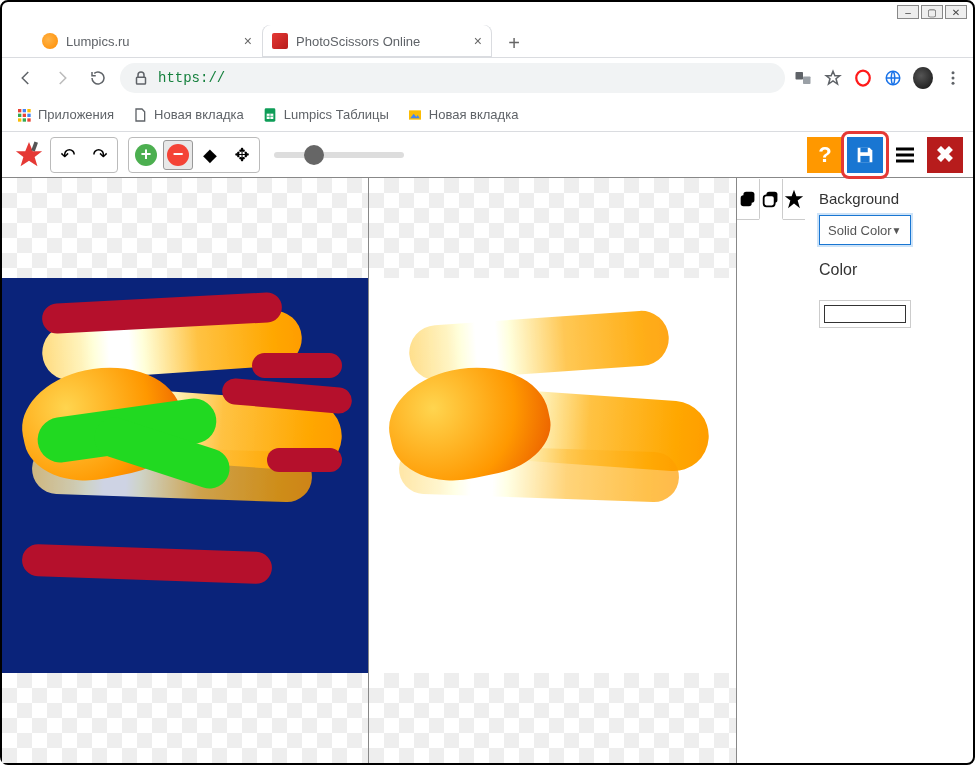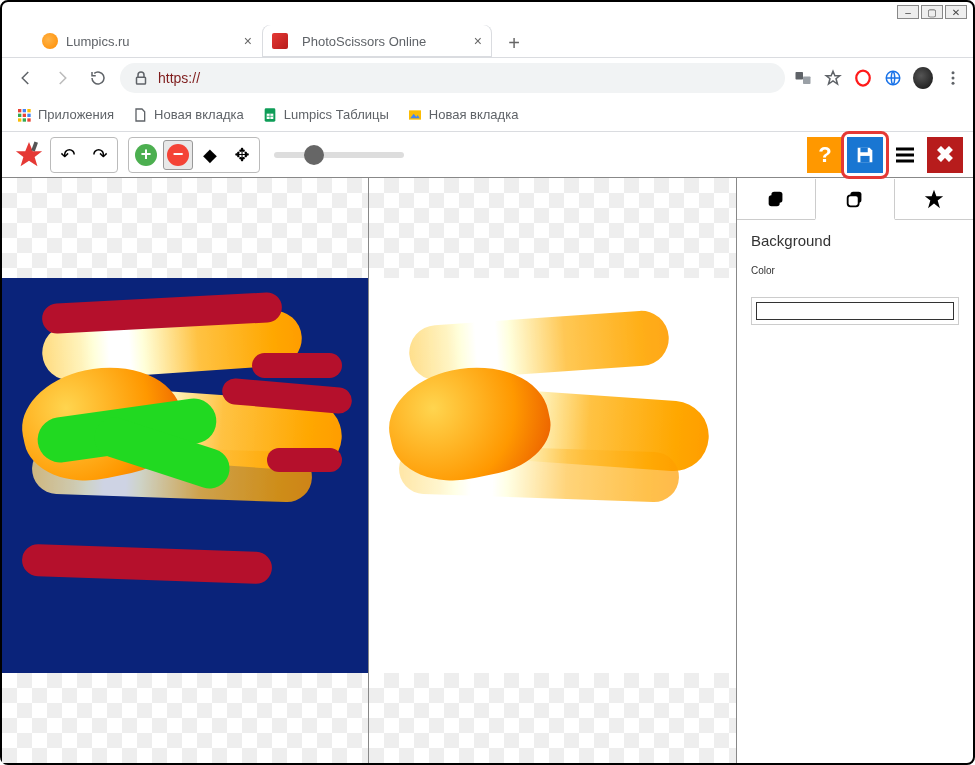--- a/index.html
+++ b/index.html
@@ -9,34 +9,34 @@
   .window-frame { width: 975px; height: 765px; border: 2px solid #000; border-radius: 8px; display: flex; flex-direction: column; background: #fff; position: relative; }
 
   
   .titlebar { height: 20px; display:flex; justify-content:flex-end; align-items:center; padding-right:6px; gap:2px; }
   .titlebar .win-btn { width:22px; height:14px; border:1px solid #888; background:#eee; display:flex; align-items:center; justify-content:center; font-size:10px; color:#444; cursor:pointer; }
 
   
   .tabstrip { height: 36px; display:flex; align-items:flex-end; padding-left:30px; gap:0; background:#fff; border-bottom:1px solid #dadce0; }
   .tab { width:230px; height:32px; display:flex; align-items:center; padding:0 10px; border-top-left-radius:8px; border-top-right-radius:8px; font-size:13px; color:#5f6368; position:relative; cursor:pointer; }
   .tab.inactive { background:transparent;justify-content:flex-end; }
-  .tab.active { background:#fff; box-shadow:0 -1px 0 #dadce0 inset, 1px 0 0 #dadce0 inset, -1px 0 0 #dadce0 inset;gap:6px; }
+  .tab.active { background:#fff; box-shadow:0 -1px 0 #dadce0 inset, 1px 0 0 #dadce0 inset, -1px 0 0 #dadce0 inset; }
   .tab .favicon { width:16px; height:16px; margin-right:8px; border-radius:50%; flex-shrink:0; }
   .tab .tab-close { margin-left:auto; font-size:14px; color:#666; cursor:pointer; }
   .favicon.orange { background: radial-gradient(circle at 40% 40%, #ffb347, #ff8c00); }
   .favicon.red { background: linear-gradient(135deg, #e53935, #b71c1c); border-radius:2px; }
   .newtab-btn { width:28px; height:28px; margin-left:8px; display:flex; align-items:center; justify-content:center; color:#666; font-size:20px; cursor:pointer; }
 
   
   .addressbar { height:40px; display:flex; align-items:center; padding:0 10px; gap:8px; }
   .nav-btn { width:28px; height:28px; display:flex; align-items:center; justify-content:center; color:#5f6368; cursor:pointer; border-radius:50%; }
   .nav-btn.disabled { color:#bbb; cursor:default; }
   .omnibox { flex:1; height:30px; background:#f1f3f4; border-radius:15px; display:flex; align-items:center; padding:0 12px; font-size:14px; color:#202124; }
   .omnibox .lock { margin-right:8px; color:#5f6368; }
-  .omnibox .url-gray { color:#7f1d1d; }
+  .omnibox .url-gray { color:#15803d;font-family:Liberation Mono, monospace; }
   .ext-icons { display:flex; align-items:center; gap:10px; }
   .ext-icon { width:20px; height:20px; display:flex; align-items:center; justify-content:center; cursor:pointer; }
 
   
   .bookmarks { height:34px; display:flex; align-items:center; padding:0 14px; gap:18px; border-bottom:1px solid #dadce0; font-size:13px; color:#5f6368; }
   .bookmark { display:flex; align-items:center; gap:6px; cursor:pointer; }
   .bookmark .bm-icon { width:16px; height:16px; }
 
   
   .app-toolbar { height:46px; display:flex; align-items:center; padding:0 10px; gap:4px; border-bottom:1px solid #888; }
@@ -90,29 +90,29 @@
   .r3 { width:130px; height:26px; left:220px; top:105px; transform:rotate(5deg); }
   .r4 { width:75px; height:24px; left:265px; top:170px; }
   .r5 { width:250px; height:32px; left:20px; top:270px; transform:rotate(2deg); }
   .g1 { width:180px; height:45px; left:35px; top:130px; transform:rotate(-8deg); }
   .g2 { width:140px; height:40px; left:90px; top:155px; transform:rotate(18deg); }
 
   
   .right-img { background:#fff; width:100%; height:100%; position:relative; overflow:hidden; }
 
   
-  .sidebar { width:237px; border-left:1px solid #888; display:flex; flex-direction:column; }
+  .sidebar { width:237px; border-left:1px solid #888; display:flex; flex-direction:row; }
   .sb-tabs { height:42px; display:flex; border-bottom:1px solid #ccc; }
   .sb-tab { flex:1; display:flex; align-items:center; justify-content:center; cursor:pointer; font-size:22px; }
   .sb-tab.active { border-bottom:2px solid #fff; background:#fff; border-left:1px solid #ccc; border-right:1px solid #ccc; position:relative; top:1px; }
   .sb-body { padding:10px 14px; }
   .sb-label { font-size:15px; color:#333; margin-bottom:8px; margin-top:2px; }
   .sb-select { width:100%; height:30px; border:1px solid #1976d2; outline:2px solid #cde3f8; color:#555; font-size:13px; padding:0 8px; display:flex; align-items:center; justify-content:space-between; cursor:pointer; background:#fff; }
   .sb-select::after { content:"▼"; font-size:10px; color:#555; }
-  .color-label { font-size:10px; color:#333; margin-top:16px; margin-bottom:21px; }
+  .color-label { font-size:16px; color:#333; margin-top:16px; margin-bottom:21px; }
   .color-row { border:1px solid #ccc; padding:4px; display:flex; }
   .color-swatch { width:100%; height:18px; background:#fff; border:1px solid #333; cursor:pointer; }
 
   svg.icon { width:18px; height:18px; }
   .avatar { width:22px; height:22px; border-radius:50%; background:radial-gradient(circle at 40% 40%,#555,#111); }
 </style>
 </head>
 <body>
 
 <div class="window-frame">
@@ -336,20 +336,23 @@
             </svg>
         </div>
         <div class="sb-tab">
           <svg viewBox="0 0 24 24" width="22" height="22">
               <path d="M12 2l2.6 7H22l-6 4.5L18.5 22 12 17l-6.5 5L8 13.5 2 9h7.4z" fill="#000"></path>
             </svg>
         </div>
       </div>
       <div class="sb-body">
         <div class="sb-label">Background</div>
+        <div class="sb-select">
+          <span>Solid Color</span>
+        </div>
         <div class="color-label">Color</div>
         <div class="color-row">
           <div class="color-swatch" title="#ffffff"></div>
         </div>
       </div>
     </div>
   </div>
 
 </div>
 

